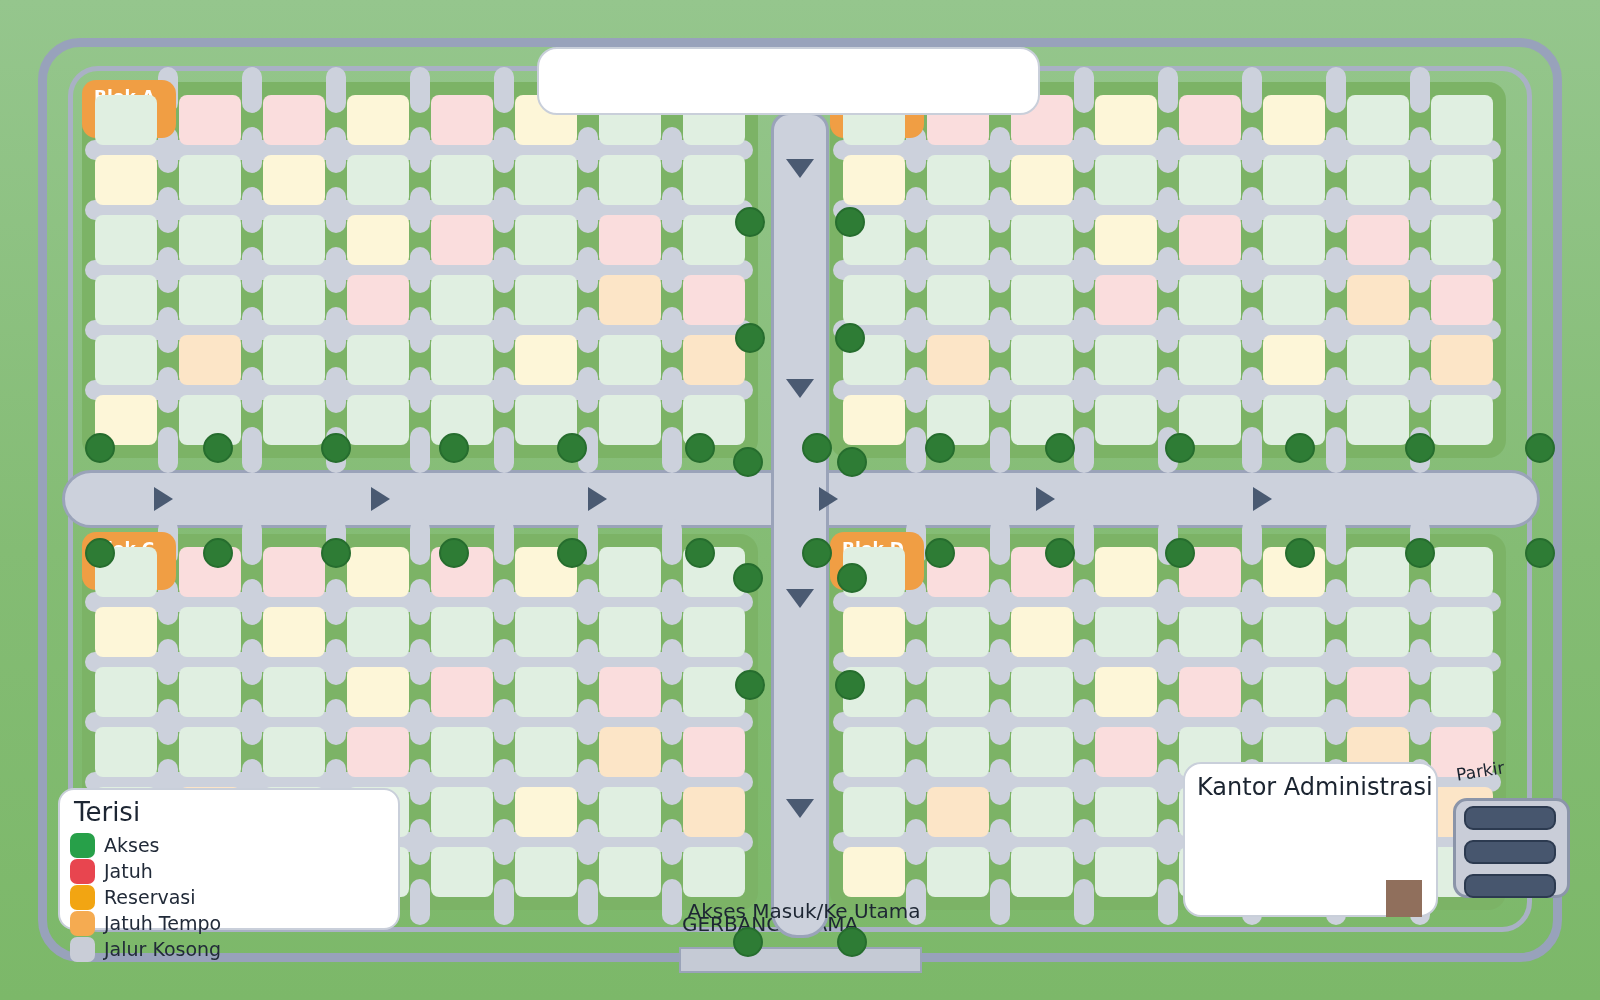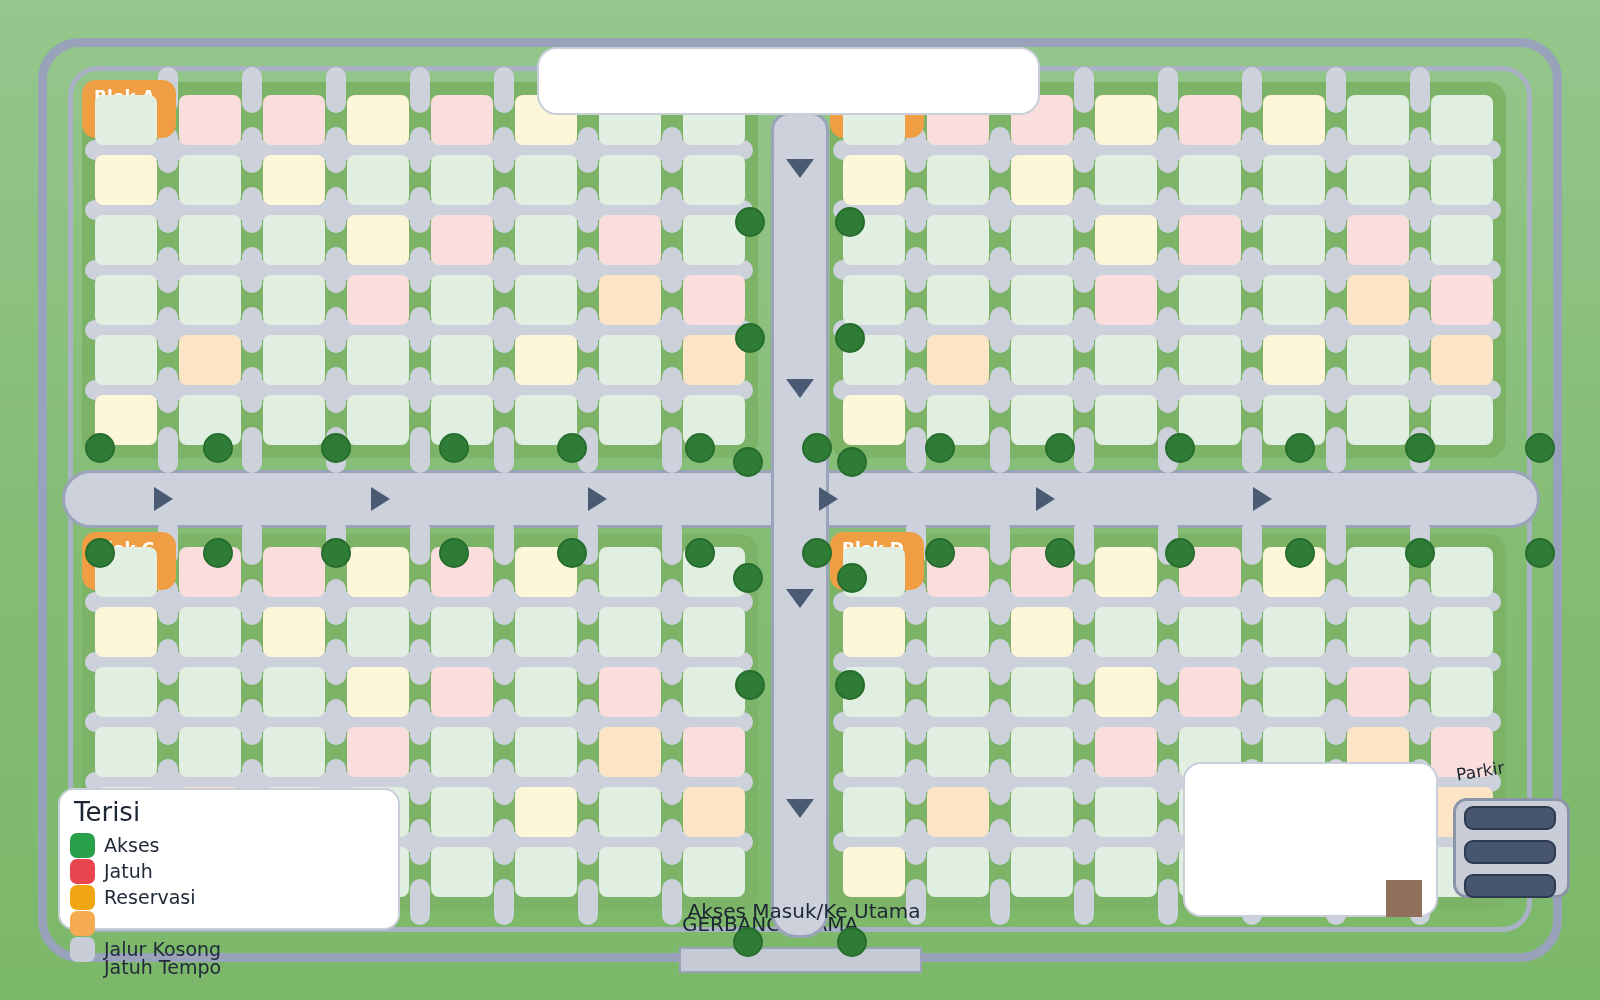--- a/index.html
+++ b/index.html
@@ -528,28 +528,29 @@
   <div class="abs white-box" id="legend-box"></div>
   <div class="abs" id="legend-title">Terisi</div>
   <div id="legend-rows">
       <div class="abs legend-swatch" style="top: 833px; background: rgb(39, 160, 73);"></div>
       <div class="abs legend-label" style="top: 834px;">Akses</div>
       <div class="abs legend-swatch" style="top: 859px; background: rgb(232, 69, 79);"></div>
       <div class="abs legend-label" style="top: 860px;">Jatuh</div>
       <div class="abs legend-swatch" style="top: 885px; background: rgb(242, 165, 18);"></div>
       <div class="abs legend-label" style="top: 886px;">Reservasi</div>
       <div class="abs legend-swatch" style="top: 911px; background: rgb(245, 171, 81);"></div>
-      <div class="abs legend-label" style="top: 912px; margin-top: 44px;">Jatuh Tempo</div>
+      <div class="abs legend-label" style="top: 912px;">Jatuh Tempo</div>
       <div class="abs legend-swatch" style="top: 937px; background: rgb(201, 205, 215);"></div>
       <div class="abs legend-label" style="top: 938px;">Jalur Kosong</div>
     </div>
 
   <div class="abs white-box" id="title-box"></div>
 
   <div class="abs white-box" id="kantor-box"></div>
+  <div class="abs" id="kantor-title">Kantor Administrasi</div>
   <div class="abs" id="kantor-door"></div>
 
   <div class="abs" id="parking-lot"></div>
   <div id="layer-parking">
       <div class="abs parking-bar" style="top: 806px;"></div>
       <div class="abs parking-bar" style="top: 840px;"></div>
       <div class="abs parking-bar" style="top: 874px;"></div>
     </div>
   <div class="abs" id="parkir-label">Parkir</div>
 </div>

